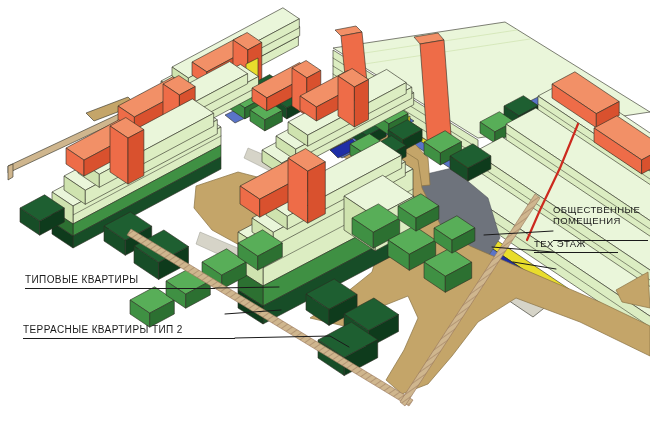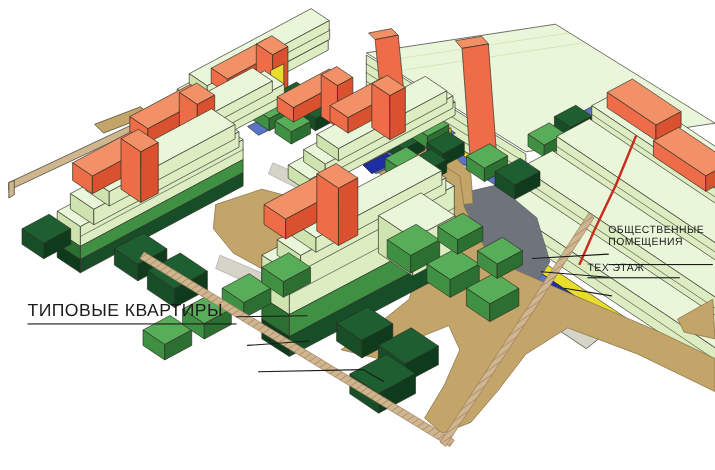--- a/index.html
+++ b/index.html
@@ -1,19 +1,19 @@
 <!DOCTYPE html>
 <html><head>
 <meta charset="utf-8">
 <style>
   html,body{margin:0;padding:0;background:#ffffff;}
   .stage{position:relative;width:650px;height:427px;background:#fff;overflow:hidden;
          font-family:"Liberation Sans",sans-serif;}
   #scene{position:absolute;left:0;top:0;}
-  .anno{position:absolute;font-size:16px;letter-spacing:.4px;color:#1a1a1a;
+  .anno{position:absolute;font-size:10px;letter-spacing:.4px;color:#1a1a1a;
         border-bottom:1.2px solid #1a1a1a;line-height:1.15;padding-bottom:2px;
         text-transform:uppercase;white-space:nowrap;}
   .anno.right{font-size:9.5px;white-space:normal;}
 </style>
 </head>
 <body>
 
 <div class="stage">
 
   <svg id="scene" width="650" height="427" viewBox="0 0 650 427">
@@ -269,18 +269,19 @@
       <polyline points="225,314 281,310" fill="none" stroke="#1a1a1a" stroke-width="1" stroke-linecap="round"></polyline>
       <polyline points="235,338 330,336 349,347" fill="none" stroke="#1a1a1a" stroke-width="1" stroke-linecap="round"></polyline>
       <polyline points="553,231 484,235" fill="none" stroke="#1a1a1a" stroke-width="1" stroke-linecap="round"></polyline>
       <polyline points="553,252 492,247" fill="none" stroke="#1a1a1a" stroke-width="1" stroke-linecap="round"></polyline>
       <polyline points="556,269 513,262" fill="none" stroke="#1a1a1a" stroke-width="1" stroke-linecap="round"></polyline>
     </svg>
 
   <div class="anno" style="left:25px;top:274px;width:190px;">ТИПОВЫЕ КВАРТИРЫ</div>
 
 
+  <div class="anno" style="left:23px;top:324px;width:212px;">ТЕРРАСНЫЕ КВАРТИРЫ ТИП 2</div>
 
   <div class="anno right" style="left:553px;top:205px;width:95px;padding-bottom:13px;">ОБЩЕСТВЕННЫЕ ПОМЕЩЕНИЯ</div>
 
   <div class="anno right" style="left:534px;top:239px;width:84px;">ТЕХ ЭТАЖ</div>
 
 </div>
 
 </body></html>

